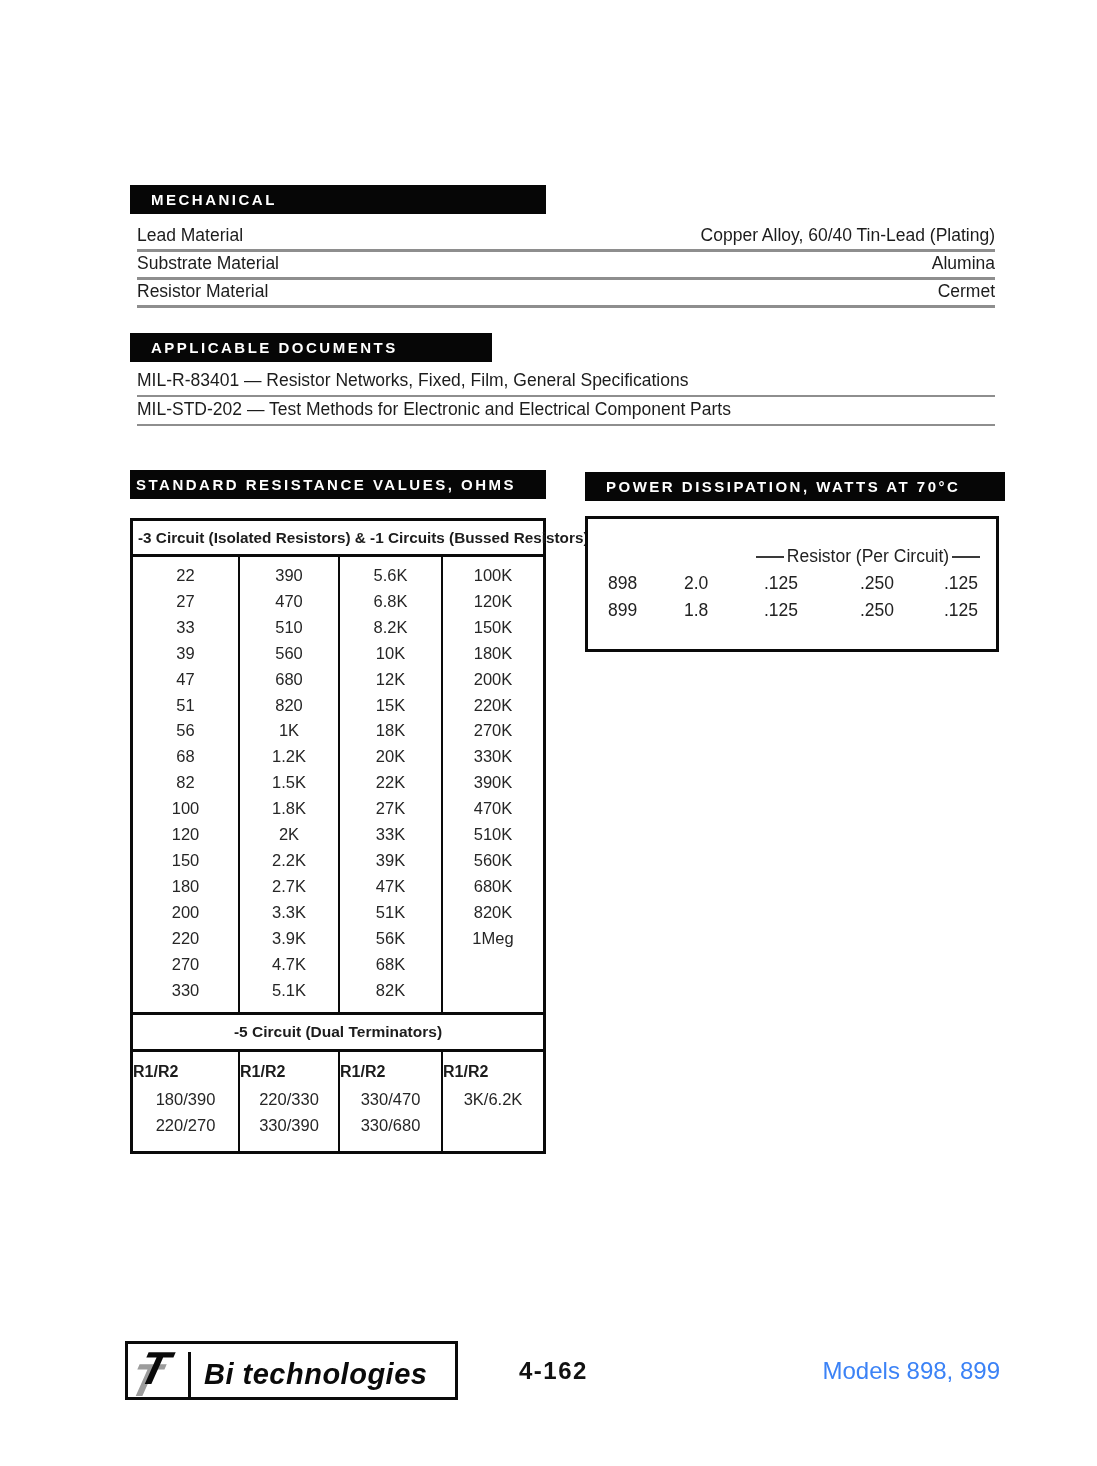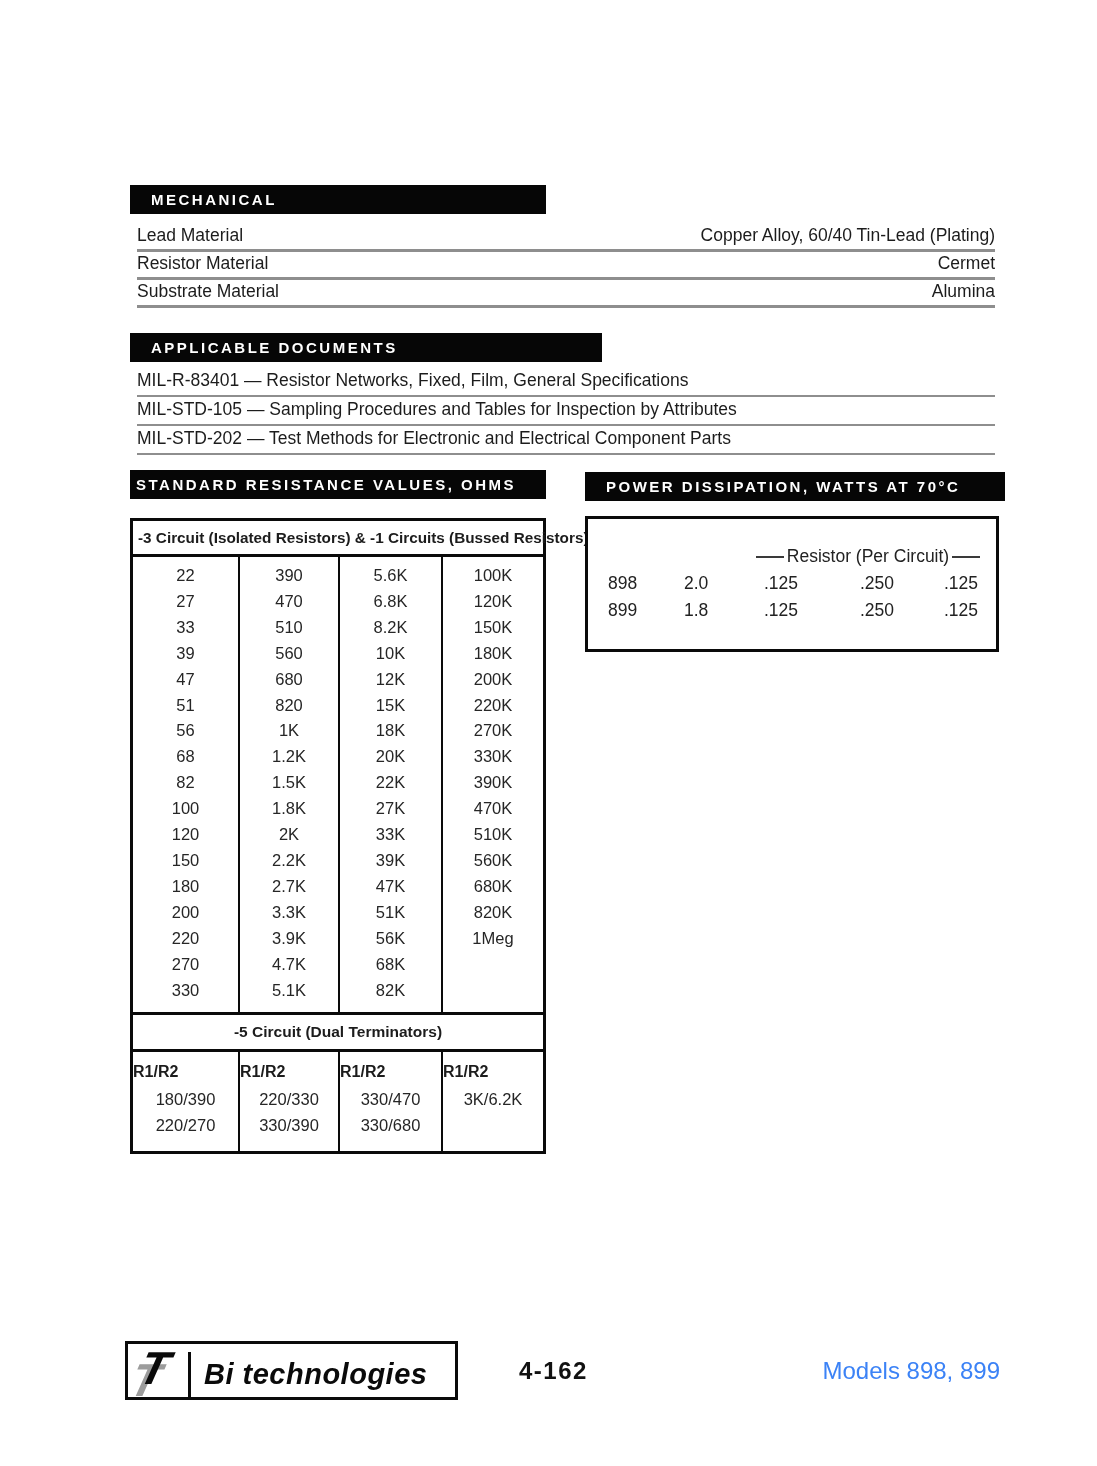--- a/index.html
+++ b/index.html
@@ -4,21 +4,21 @@
 <style>
   html,body{margin:0;padding:0;background:#ffffff;}
   .page{position:relative;width:1097px;height:1466px;background:#ffffff;
         font-family:"Liberation Sans",sans-serif;color:#1c1c1c;overflow:hidden;}
 
   
   .bar{position:absolute;background:#060606;color:#ffffff;font-weight:700;
        font-size:15px;letter-spacing:2.5px;height:29px;line-height:29px;
        padding-left:21px;box-sizing:border-box;white-space:nowrap;}
   #bar-mech{left:130px;top:185px;width:416px;}
-  #bar-docs{left:130px;top:333px;width:472px;}
+  #bar-docs{left:130px;top:333px;width:362px;}
   #bar-res{left:130px;top:470px;width:416px;padding-left:6px;}
   #bar-power{left:585px;top:472px;width:420px;}
 
   
   #mech-rows{position:absolute;left:137px;top:224px;width:858px;}
   .kv-row{display:flex;justify-content:space-between;align-items:flex-end;
           height:22px;padding-bottom:3px;border-bottom:3px solid #8e8e8e;
           font-size:17.5px;}
 
   
@@ -74,33 +74,32 @@
 
 <div class="page">
 
   <div class="bar" id="bar-mech">MECHANICAL</div>
   <div id="mech-rows">
       <div class="kv-row">
         <span>Lead Material</span>
         <span>Copper Alloy, 60/40 Tin-Lead (Plating)</span>
       </div>
       <div class="kv-row">
+        <span>Substrate Material</span>
+        <span>Alumina</span>
+      </div>
+      <div class="kv-row">
         <span>Resistor Material</span>
         <span>Cermet</span>
-      </div>
-      <div class="kv-row">
-        <span>Substrate Material</span>
-        <span>Alumina</span>
       </div>
     </div>
 
   <div class="bar" id="bar-docs">APPLICABLE DOCUMENTS</div>
   <div id="docs-list">
       <div class="doc-item">MIL-R-83401 — Resistor Networks, Fixed, Film, General Specifications</div>
-      <div class="doc-item">MIL-STD-105 — Sampling Procedures and Tables for Inspection by Attributes</div>
       <div class="doc-item">MIL-STD-202 — Test Methods for Electronic and Electrical Component Parts</div>
     </div>
 
   <div class="bar" id="bar-res">STANDARD RESISTANCE VALUES, OHMS</div>
 
   <div class="res-table">
     <div class="res-head">-3 Circuit (Isolated Resistors) &amp; -1 Circuits (Bussed Resistors)</div>
     <div class="res-grid">
         <div class="res-col">
           <div class="res-val">22</div>

